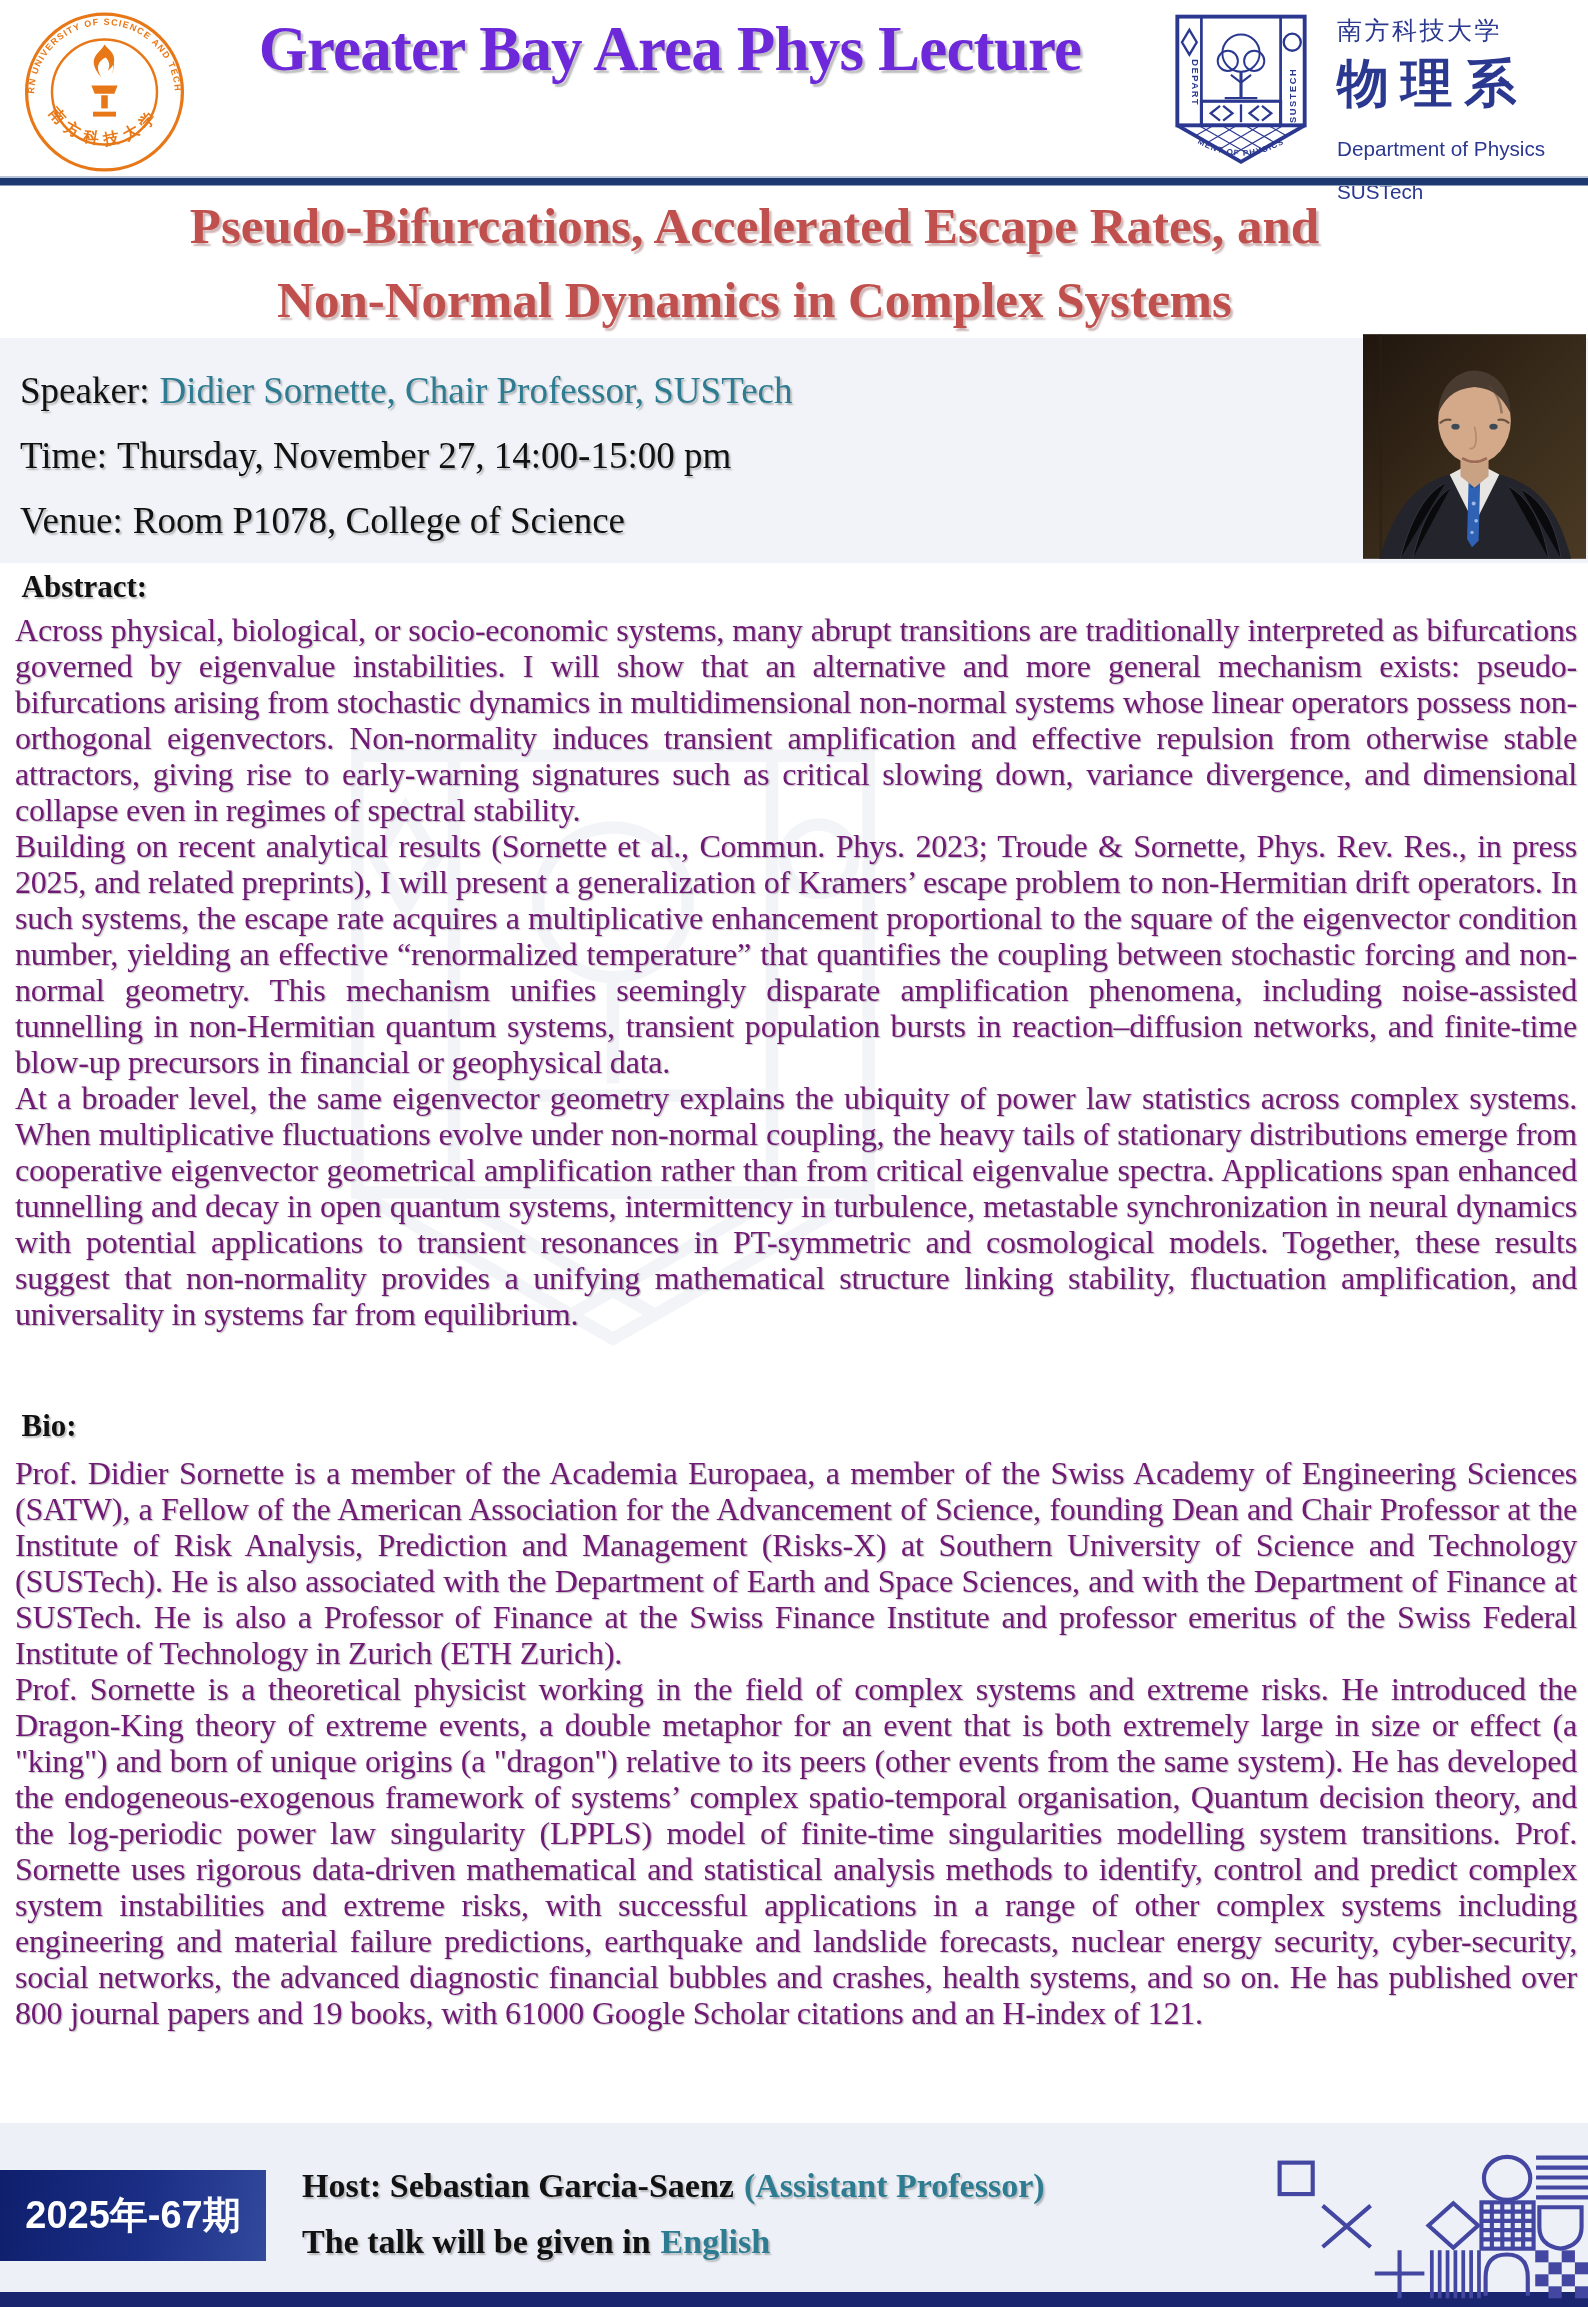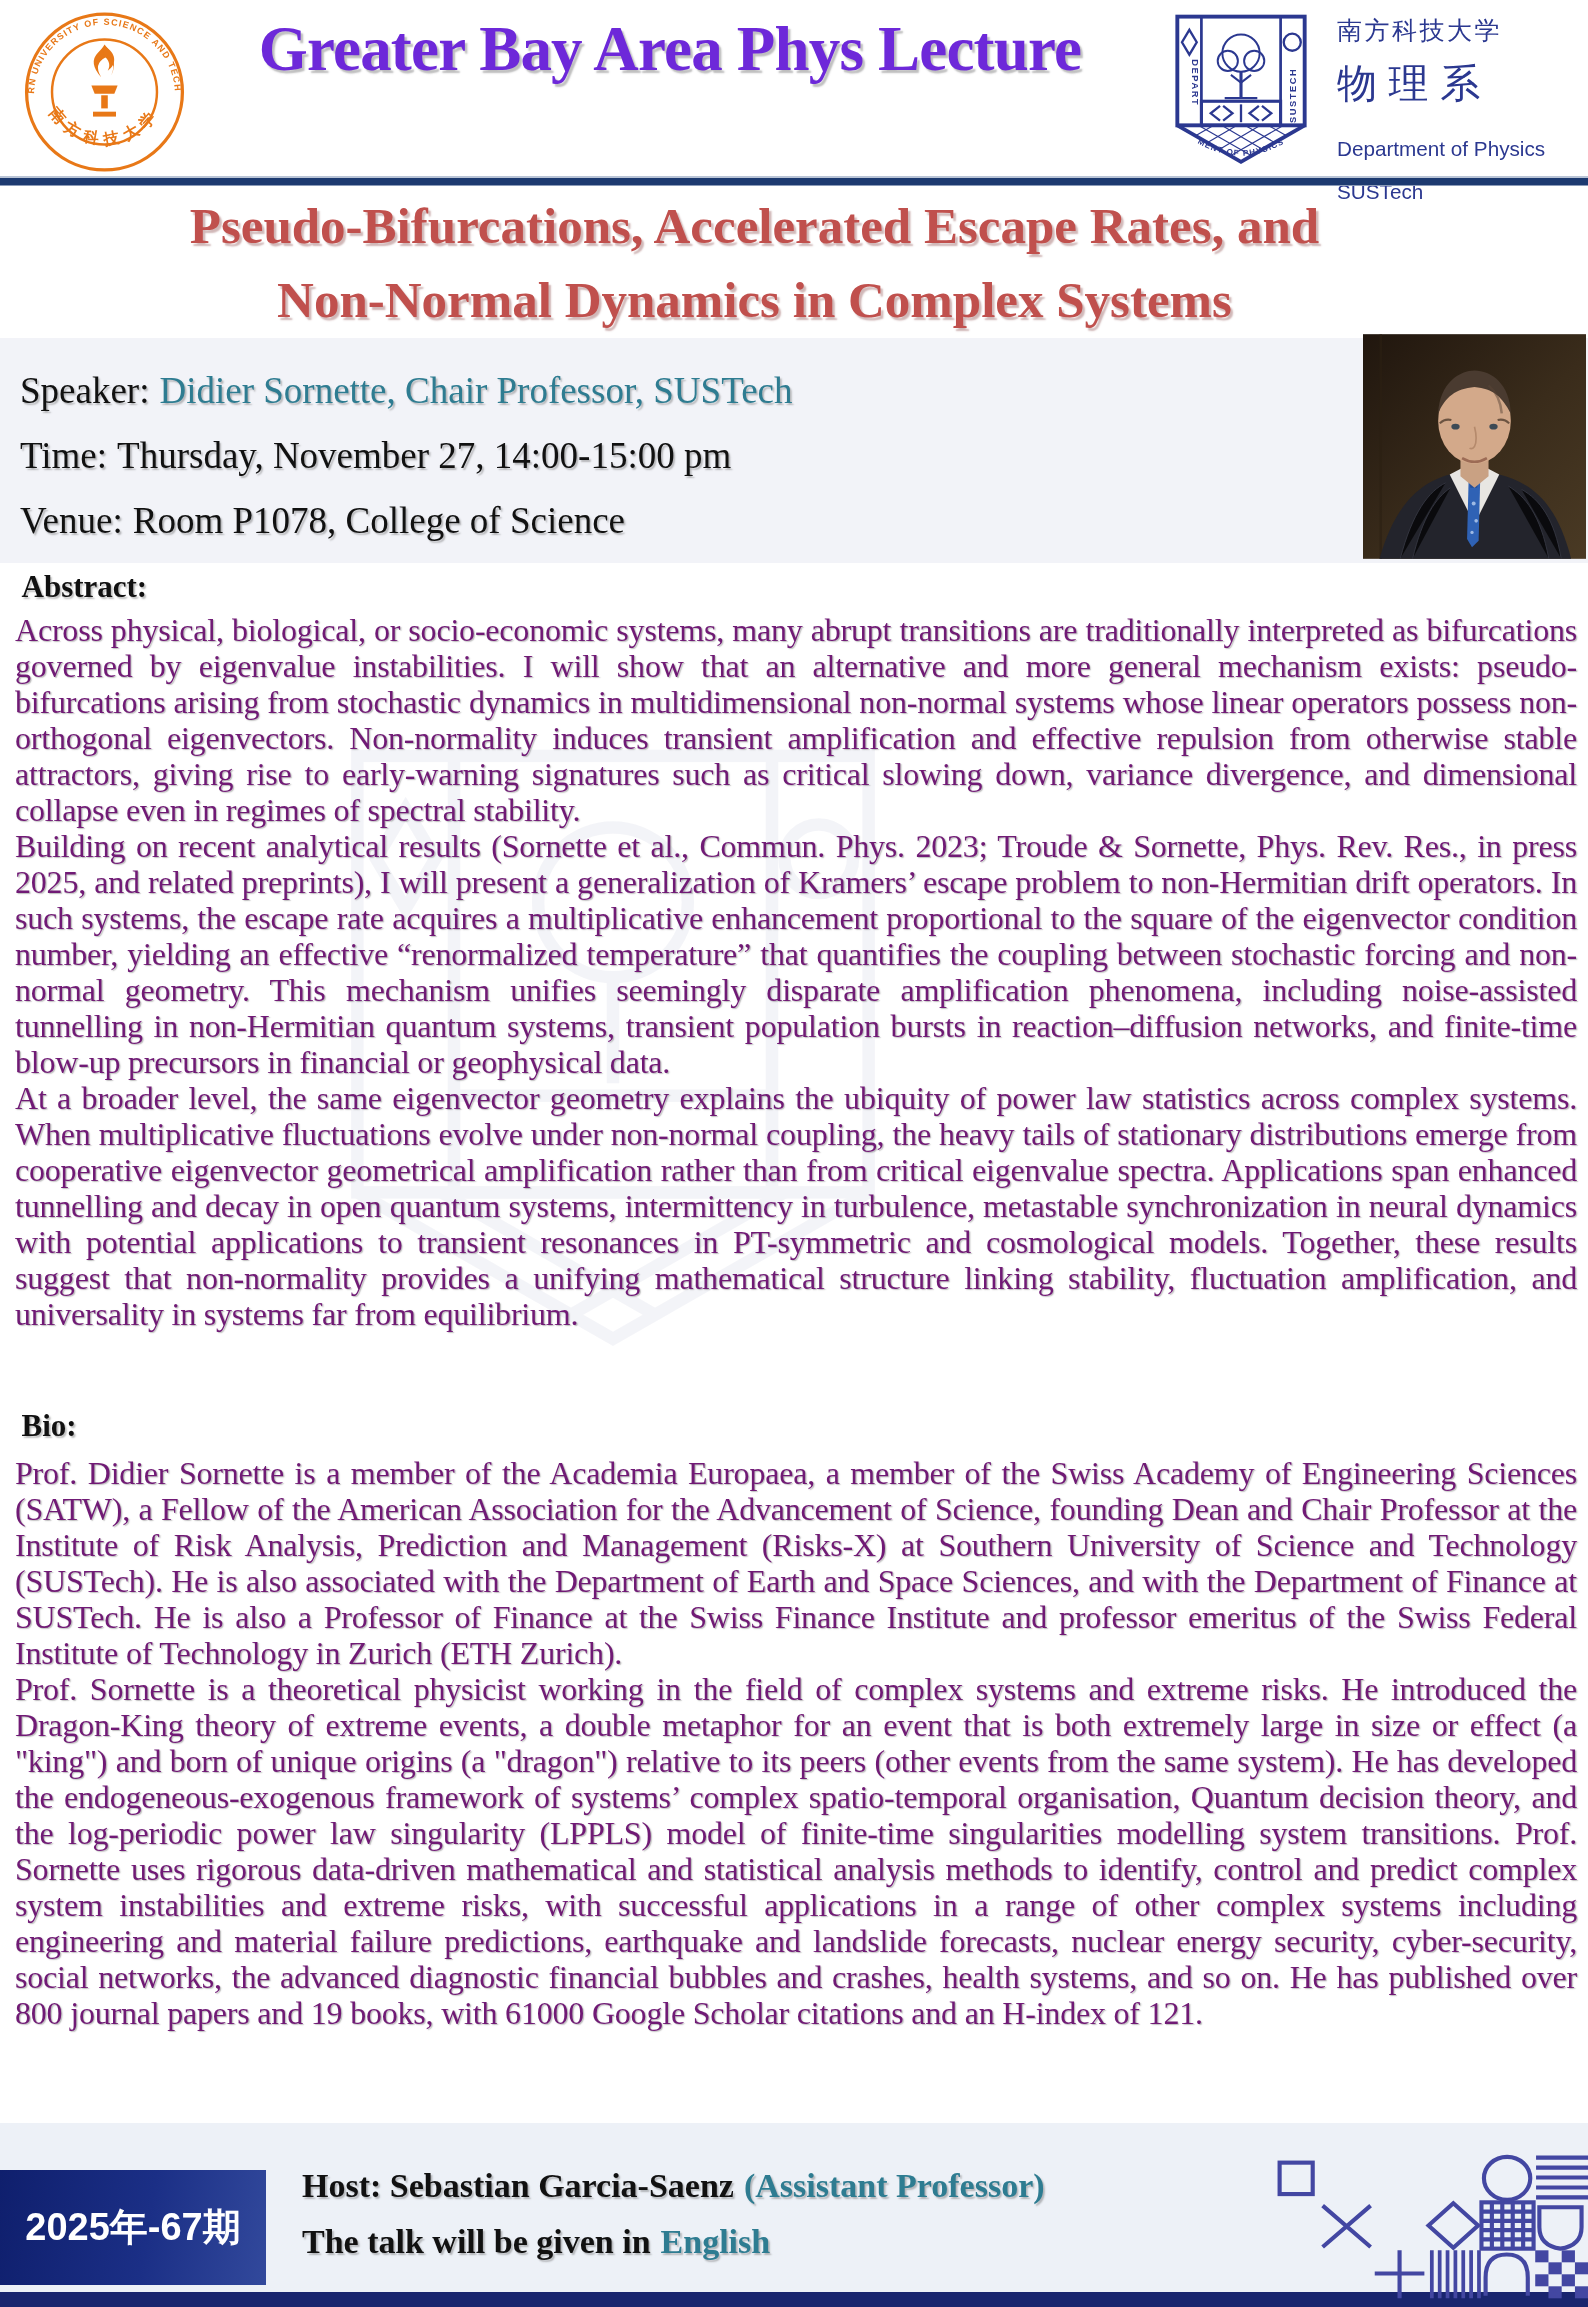--- a/index.html
+++ b/index.html
@@ -11,21 +11,21 @@
   .seal{position:absolute;left:21.5px;top:10px;width:165px;height:164px;}
   .title-block{position:absolute;left:190px;top:5px;width:960px;text-align:center;}
   .title-en{font-size:63px;font-weight:bold;color:#6d28d9;line-height:88px;letter-spacing:-0.8px;
             text-shadow:2.5px 2.5px 1.7px rgba(110,110,110,.45);white-space:nowrap;}
   .title-zh{font-size:48px;font-weight:bold;color:#E87817;line-height:73px;letter-spacing:31px;
             text-indent:31px;text-shadow:2.5px 2.5px 1.7px rgba(110,110,110,.45);white-space:nowrap;}
   .badge{position:absolute;left:1175px;top:11.6px;width:132px;height:156px;}
   .dept-text{position:absolute;left:1337px;top:11.6px;width:248px;color:#2B3890;
              font-family:"Liberation Sans",sans-serif;}
   .dept-zh1{font-size:25px;letter-spacing:2.5px;line-height:36px;}
-  .dept-zh2{font-size:40px;font-weight:normal;letter-spacing:11.6px;line-height:71px;}
+  .dept-zh2{font-size:52px;font-weight:bold;letter-spacing:11.6px;line-height:71px;}
   .dept-en{font-size:20.7px;line-height:26px;margin-top:17px;}
 
   .rule{position:absolute;left:0;top:176px;width:1589px;height:10px;background:#1D3A70;
         border-top:2.5px solid #B9C4D6;border-bottom:1.7px solid #8B9BB8;box-sizing:border-box;z-index:3;}
 
   
   .talk-title{position:absolute;left:0;top:189px;width:1509px;text-align:center;z-index:2;
               font-size:51px;font-weight:bold;color:#C0504D;line-height:74px;
               text-shadow:2.5px 2.5px 1.7px rgba(120,50,50,.35);}
 
@@ -48,21 +48,21 @@
             text-shadow:1.2px 1.2px 1.2px rgba(60,60,60,.35);}
   .abstract-text{top:612px;}
   .bio-text{top:1455px;}
   .bodytext p{margin:0;}
 
   
   .watermark{position:absolute;left:348px;top:728px;width:530px;height:645px;opacity:0.05;z-index:0;}
 
   
   .footer-band{position:absolute;left:0;top:2123px;width:1589px;height:170px;background:#EDF1F7;z-index:1;}
-  .issue-box{position:absolute;left:0;top:47px;width:266px;height:115px;
+  .issue-box{position:absolute;left:0;top:47px;width:266px;height:91px;
              background:linear-gradient(100deg,#0F1F6D 0%,#1B2F86 55%,#32499C 100%);
              display:flex;align-items:center;justify-content:center;
              color:#ffffff;font-family:"Liberation Sans",sans-serif;font-size:38px;font-weight:bold;}
   .host-block{position:absolute;left:302px;top:35px;font-size:34px;font-weight:bold;color:#111;
               line-height:56px;text-shadow:1.7px 1.7px 1.7px rgba(90,90,90,.4);white-space:nowrap;}
   .decor{position:absolute;left:1273px;top:2151px;width:316px;height:149px;z-index:2;}
   .bottom-bar{position:absolute;left:0;top:2292px;width:1589px;height:15px;background:#19256E;z-index:1;}
 </style>
 </head>
 <body>

